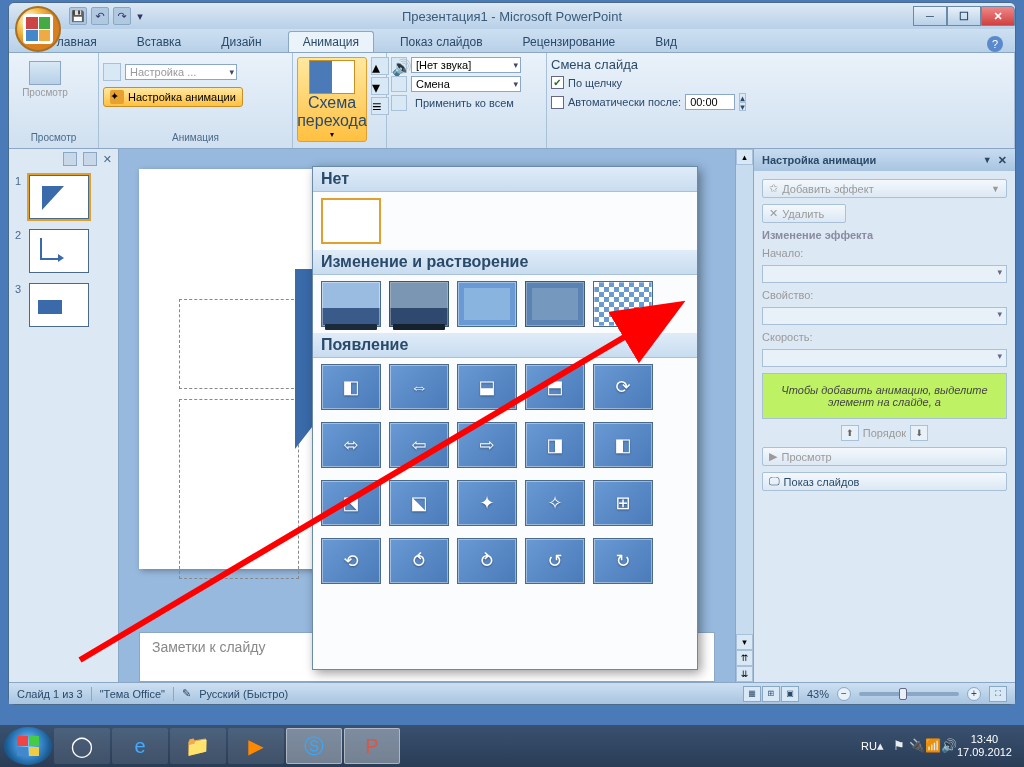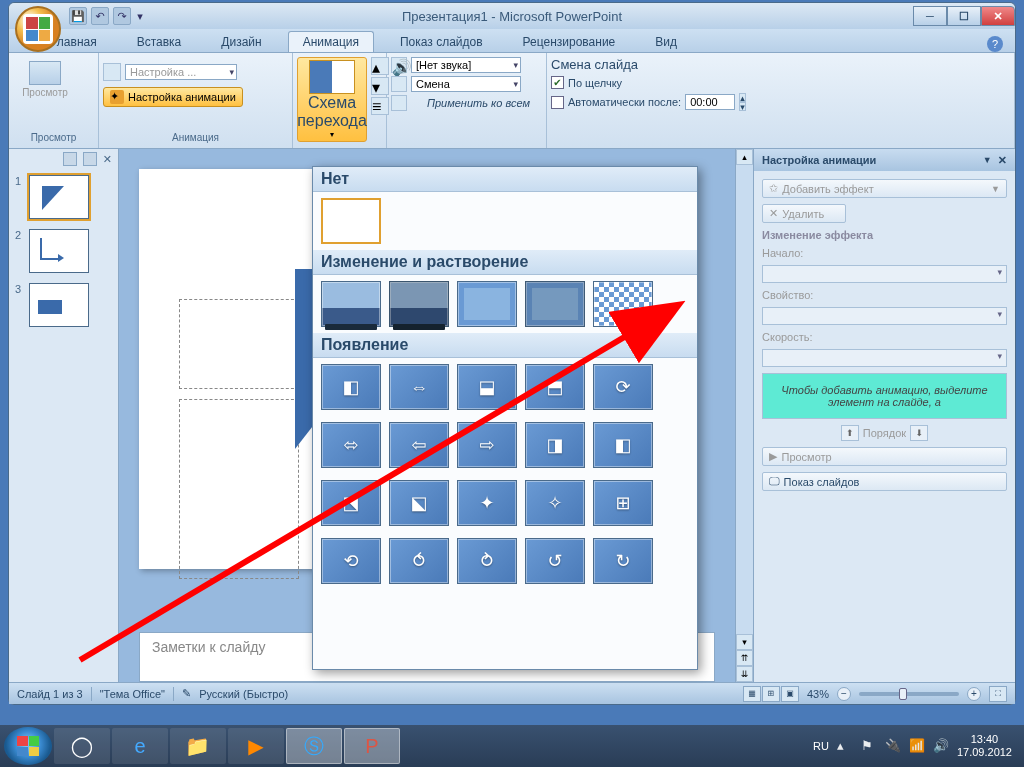--- a/index.html
+++ b/index.html
@@ -36,21 +36,21 @@
 .transition-btn { background: linear-gradient(#ffe8a0,#ffc040); border: 1px solid #e0a030; padding: 2px; border-radius: 3px; display: flex; flex-direction: column; align-items: center; width: 70px; }
 .transition-thumb { width: 46px; height: 34px; background: #fff; border: 1px solid #c89020; position: relative; }
 .transition-thumb::before { content: ''; position: absolute; left: 0; top: 0; width: 50%; height: 100%; background: #4a7ab8; }
 .transition-label { font-size: 16px; color: #2a4a6a; text-align: center; }
 .small-btns { display: flex; flex-direction: column; gap: 2px; }
 .sm-icon { width: 18px; height: 18px; background: #d8e8f4; border: 1px solid #a8c0d8; }
 .dd-field { display: flex; gap: 4px; align-items: center; }
 .dd-label-icon { width: 16px; height: 16px; background: #d8e8f4; border: 1px solid #a8c0d8; }
 .dd-select { background: #fff; border: 1px solid #8aa8c6; font-size: 11px; padding: 1px 16px 1px 4px; width: 110px; position: relative; }
 .dd-arrow { position: absolute; right: 2px; top: 2px; font-size: 9px; color: #446; }
-.apply-all { font-size: 11px; color: #2a4a6a; display: flex; align-items: center; gap: 20px; font-style: italic; }
+.apply-all { font-size: 11px; color: #2a4a6a; display: flex; align-items: center; gap: 8px; }
 .checkbox-row { font-size: 11px; color: #2a4a6a; display: flex; align-items: center; gap: 4px; }
 .chk { width: 13px; height: 13px; background: #fff; border: 1px solid #668; display: flex; align-items: center; justify-content: center; font-size: 10px; color: #2a6a2a; }
 .time-input { background: #fff; border: 1px solid #8aa8c6; font-size: 11px; padding: 1px 4px; width: 50px; }
 .main-area { flex: 1; display: flex; background: #97b9de; overflow: hidden; position: relative; }
 .slide-panel { width: 110px; background: #dce8f4; border-right: 1px solid #8aa8c6; display: flex; flex-direction: column; }
 .slide-panel-header { height: 20px; display: flex; align-items: center; justify-content: flex-end; padding: 0 6px; gap: 6px; }
 .panel-tab { width: 14px; height: 14px; background: #c8d8e8; border: 1px solid #8aa8c6; }
 .panel-close { font-size: 11px; color: #4a6a8a; }
 .thumbs { flex: 1; padding: 6px; }
 .thumb-row { display: flex; align-items: flex-start; gap: 4px; margin-bottom: 10px; }
@@ -68,21 +68,21 @@
 .big-shape { position: absolute; left: 156px; top: 100px; width: 0; height: 0; border-left: 140px solid #3a6aaa; border-bottom: 180px solid transparent; }
 .notes-area { position: absolute; bottom: 0; left: 20px; right: 20px; height: 50px; background: #fff; border: 1px solid #8aa8c6; padding: 6px 12px; font-size: 14px; color: #444; }
 .anim-pane { width: 262px; background: #dce8f4; border-left: 1px solid #8aa8c6; display: flex; flex-direction: column; }
 .anim-pane-header { height: 22px; background: linear-gradient(#c8dcf0,#a8c4e0); display: flex; align-items: center; padding: 0 8px; font-size: 11px; font-weight: bold; color: #2a4a6a; }
 .anim-pane-header .spacer { flex: 1; }
 .anim-pane-header .dd { font-size: 9px; margin-right: 6px; }
 .anim-pane-body { flex: 1; padding: 8px; display: flex; flex-direction: column; gap: 6px; font-size: 11px; color: #666; }
 .pane-btn { background: linear-gradient(#f4f8fc,#dce8f4); border: 1px solid #a8c0d8; padding: 2px 6px; font-size: 11px; color: #888; display: flex; align-items: center; gap: 4px; border-radius: 2px; }
 .pane-select { background: #e8f0f8; border: 1px solid #a8c0d8; height: 18px; position: relative; }
 .pane-select::after { content: '▾'; position: absolute; right: 4px; top: 1px; font-size: 9px; color: #668; }
-.help-text { background: #5eead4; border: 1px solid #a8c0d8; padding: 10px; font-size: 11px; font-style: italic; text-align: center; color: #444; }
+.help-text { background: #bef264; border: 1px solid #a8c0d8; padding: 10px; font-size: 11px; font-style: italic; text-align: center; color: #444; }
 .reorder-row { display: flex; align-items: center; justify-content: center; gap: 4px; }
 .reorder-btn { width: 18px; height: 16px; background: #e8f0f8; border: 1px solid #a8c0d8; font-size: 9px; display: flex; align-items: center; justify-content: center; }
 .gallery { position: absolute; left: 312px; top: 166px; width: 386px; height: 504px; background: #fafcfe; border: 1px solid #6a8aaa; box-shadow: 3px 3px 10px rgba(0,0,0,0.4); z-index: 200; display: flex; flex-direction: column; overflow: hidden; }
 .gallery-scroll { flex:1; overflow: hidden; }
 .gal-section-hdr { background: linear-gradient(#e0ecf8,#c8dcf0); padding: 3px 8px; font-size: 16px; font-weight: bold; color: #2a4a6a; border-bottom: 1px solid #a8c0d8; }
 .gal-row { display: flex; padding: 6px 8px; gap: 8px; flex-wrap: wrap; }
 .gal-item { width: 60px; height: 46px; background: linear-gradient(135deg,#6a9ad4,#4a7ab8); border: 1px solid #4a6a8a; box-shadow: inset 0 0 0 1px rgba(255,255,255,0.4); cursor: pointer; position: relative; }
 .gal-item-none { background: #fff; border: 2px solid #e0a030; }
 .gal-item.checker { background: repeating-conic-gradient(#6a9ad4 0 25%, #fff 0 50%); background-size: 10px 10px; }
 .gal-item.fade1 { background: linear-gradient(#9abce0 60%, #3a5a8a 60%); }
@@ -103,21 +103,21 @@
 .scroll-track { flex: 1; }
 .taskbar { position: absolute; bottom: 0; left: 0; right: 0; height: 42px; background: linear-gradient(rgba(40,40,40,0.5), rgba(20,20,20,0.6)); display: flex; align-items: center; padding: 0 4px; gap: 2px; }
 .start-btn { width: 48px; height: 38px; background: radial-gradient(circle at 50% 45%, #7ac0f0 10%, #3a8ad0 40%, #1a5a90 70%); border-radius: 50%; display: flex; align-items: center; justify-content: center; }
 .start-flag { width: 22px; height: 20px; display: grid; grid-template-columns: 1fr 1fr; grid-template-rows: 1fr 1fr; gap: 1px; }
 .start-flag span:nth-child(1){background:#e44;}
 .start-flag span:nth-child(2){background:#4c4;}
 .start-flag span:nth-child(3){background:#48c;}
 .start-flag span:nth-child(4){background:#ec4;}
 .task-item { width: 56px; height: 36px; border-radius: 2px; display: flex; align-items: center; justify-content: center; font-size: 20px; background: rgba(255,255,255,0.1); }
 .task-item.active { background: rgba(255,255,255,0.35); box-shadow: inset 0 0 0 1px rgba(255,255,255,0.4); }
-.tray { margin-left: auto; display: flex; align-items: center; gap: 8px; padding-right: 8px; color: #fff; font-size: 11px; }
+.tray { margin-left: auto; display: flex; align-items: center; gap: 0; padding-right: 8px; color: #fff; font-size: 11px; }
 .tray-time { text-align: center; line-height: 1.2; }
 .tray-icon { width: 16px; height: 16px; opacity: 0.9; font-size: 13px; }
 .arrow-annotation { position: absolute; z-index: 500; pointer-events: none; }
 .disabled-text { color: #9a9a9a; }
 </style>
 </head>
 <body>
 
 <div class="window">
 

